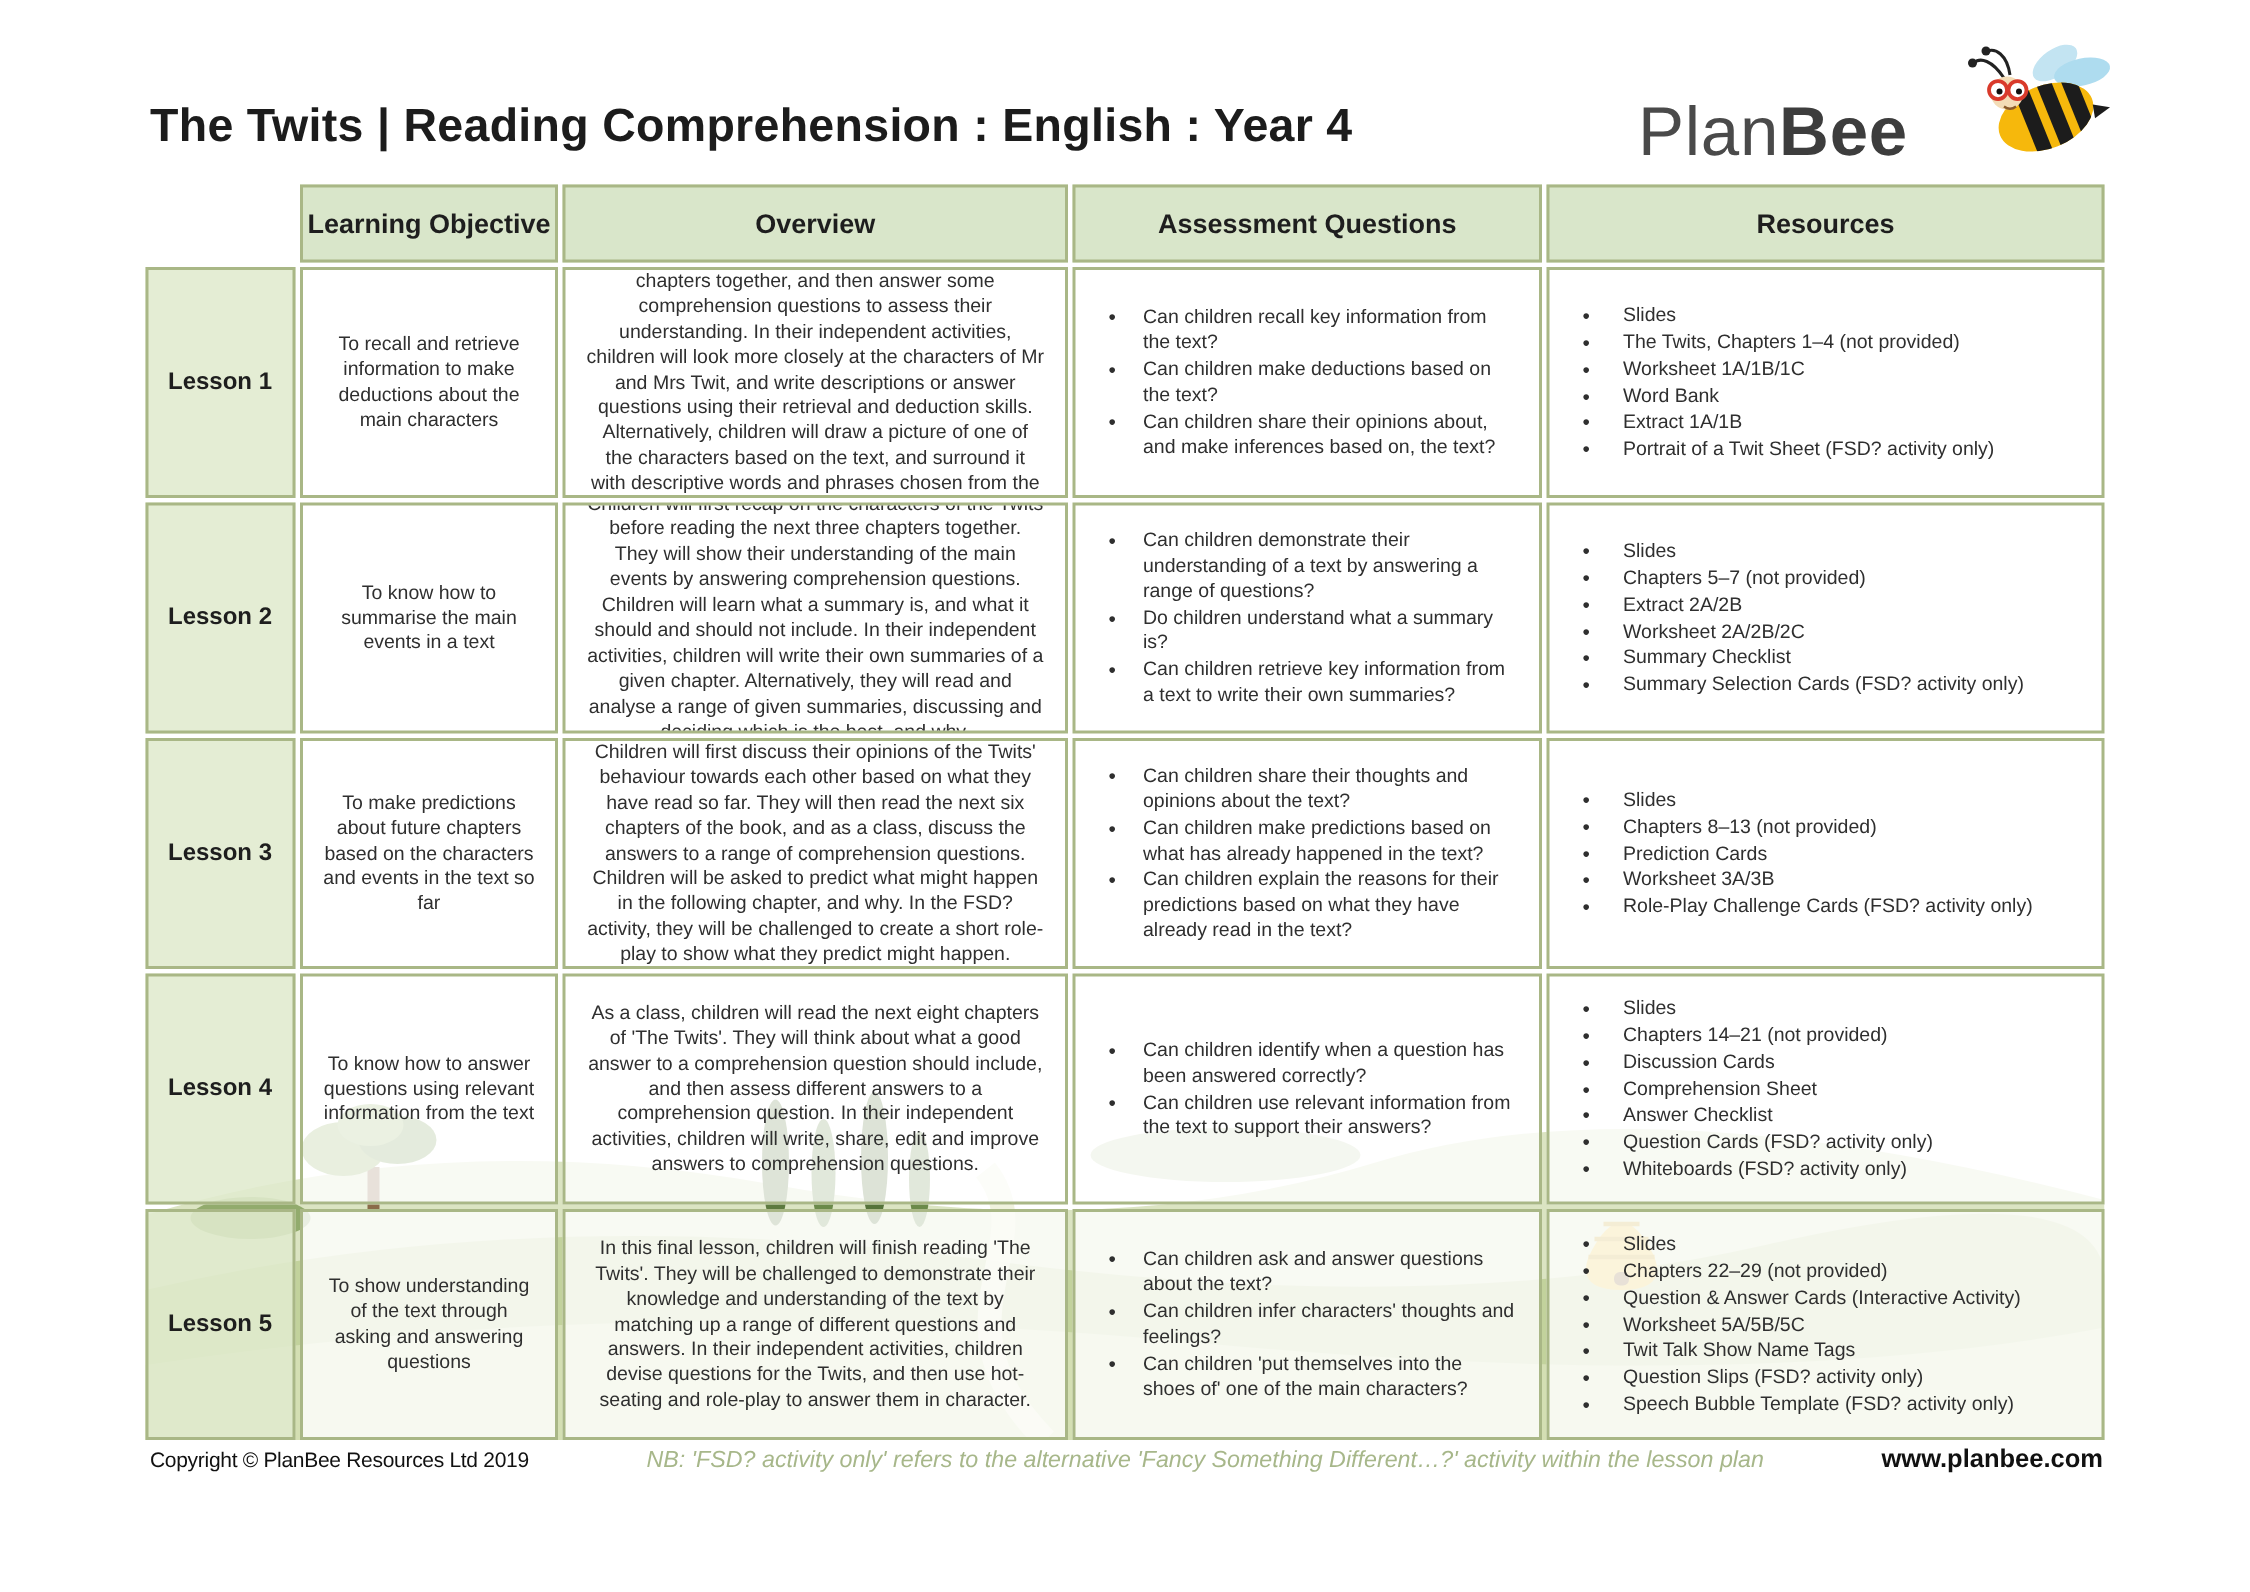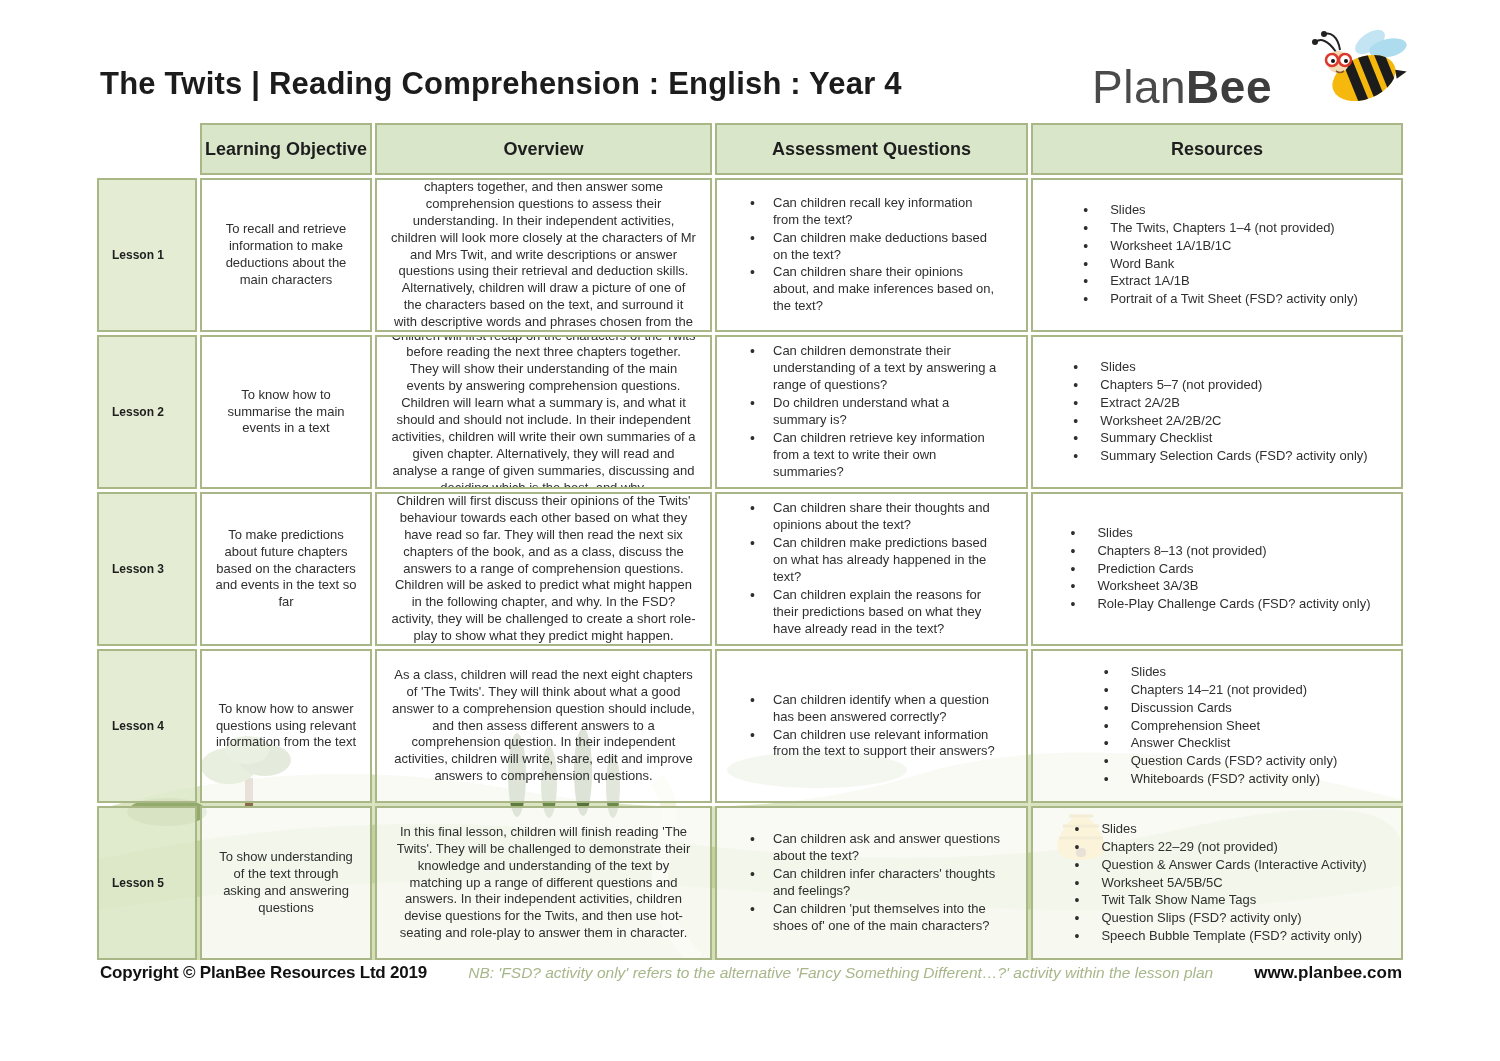--- a/index.html
+++ b/index.html
@@ -42,47 +42,47 @@
   .spacer{border:none;background:transparent;}
   .head-cell{
     background:#d9e6ca;
     display:flex;align-items:center;justify-content:center;
     font-size:18px;font-weight:700;color:#1e1e1e;
   }
   .lesson-cell{
     background:rgba(224,235,206,.88);
     display:flex;align-items:center;
     padding-left:13px;
-    font-size:12px;font-weight:700;color:#1e1e1e;
+    font-size:16px;font-weight:700;color:#1e1e1e;
   }
   .body-cell{background:rgba(255,255,255,.80);}
   .objective-cell,.overview-cell{
     display:flex;align-items:center;justify-content:center;
     text-align:center;
     font-size:13px;line-height:1.3;
     padding:8px 12px;
   }
   .overview-cell{padding:8px 14px;}
-  .list-cell{display:flex;flex-direction:column;justify-content:center;padding:6px 26px;align-items:center;}
+  .list-cell{display:flex;flex-direction:column;justify-content:center;padding:6px 15px;}
   .list-cell ul{
     list-style:none;margin:0;padding:0;
     font-size:13px;line-height:1.3;
   }
   .list-cell li{position:relative;padding-left:30px;margin:1px 0;}
   .list-cell li::before{
     content:"\2022";
     position:absolute;left:7px;top:-1px;font-size:14px;
   }
   .resources-cell li{padding-left:34px;}
   
   .footer{
     position:absolute;left:100px;right:98px;top:963px;
     display:flex;justify-content:space-between;align-items:baseline;
   }
-  .copyright{font-size:17px;font-weight:700;color:#111;letter-spacing:-.2px;text-align:center;}
+  .copyright{font-size:14px;font-weight:400;color:#111;letter-spacing:-.2px;text-align:center;}
   .footer-note{
     font-size:15.5px;font-weight:400;font-style:italic;color:#a7b78a;
     flex:1;text-align:center;padding:0 18px;
   }
   .website{font-size:17px;font-weight:700;color:#111;}
 </style>
 </head>
 <body>
 
 <div class="page">

